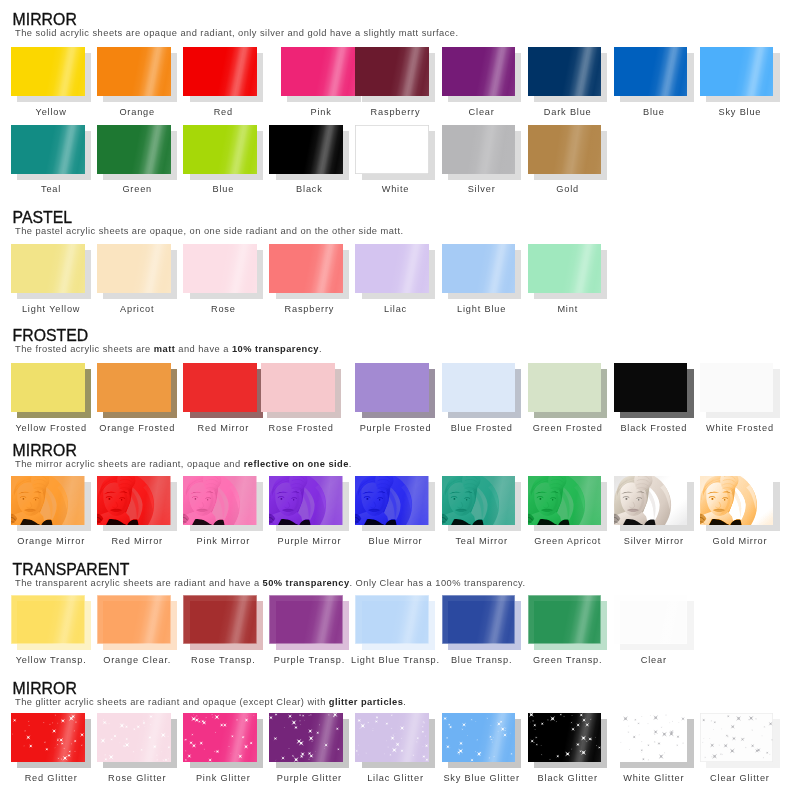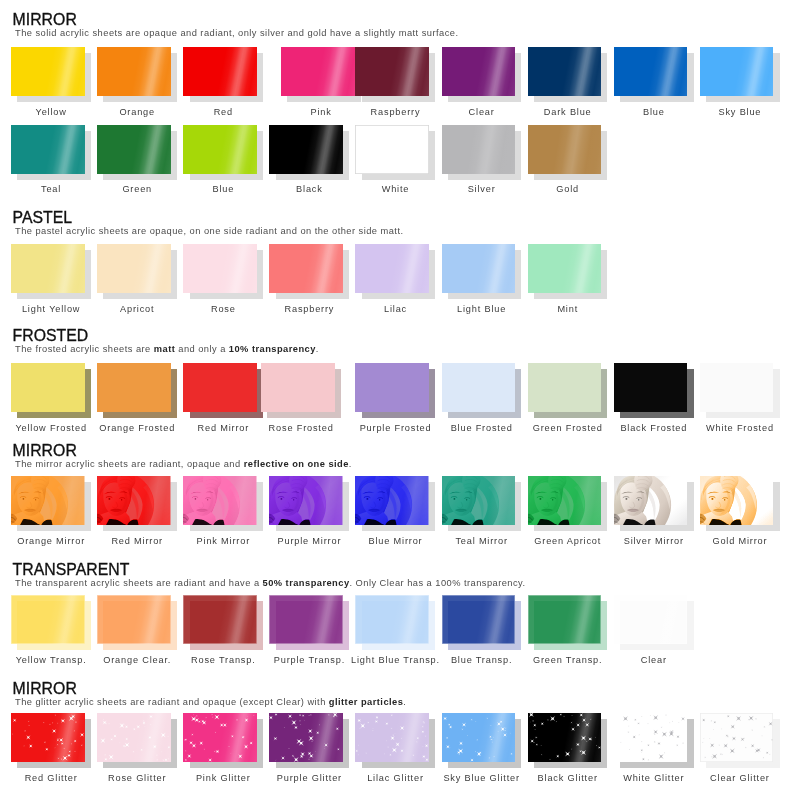--- a/index.html
+++ b/index.html
@@ -261,21 +261,21 @@
 <div class="face">
 <div class="gl" style="background:#A0E8BE"></div>
 <div class="gl" style="background:linear-gradient(101deg,rgba(255,255,255,0.0) 0%,rgba(255,255,255,0.0) 52%,rgba(255,255,255,0.05) 60%,rgba(255,255,255,0.17) 66%,rgba(255,255,255,0.3) 70%,rgba(255,255,255,0.36) 73%,rgba(255,255,255,0.33) 76%,rgba(255,255,255,0.19) 80%,rgba(255,255,255,0.07) 85%,rgba(255,255,255,0.03) 90%,rgba(255,255,255,0.07) 96%,rgba(255,255,255,0.12) 100%)"></div>
 </div>
         </div>
 <div class="lbl">Mint</div>
 </div>
 </div>
 <div class="section">
 <div class="sec-title" style="top:327.5px">FROSTED</div>
-<div class="sec-desc" style="top:344.8px"><span>The frosted acrylic sheets are </span><b>matt</b><span> and only a </span><b>10% transparency</b><span>.</span></div>
+<div class="sec-desc" style="top:344.8px"><span>The frosted acrylic sheets are </span><b>matt</b><span> and have a </span><b>10% transparency</b><span>.</span></div>
 <div class="cell" style="left:11.00px;top:363.0px">
 <div class="sw">
 <div class="shadow" style="background:#9A9461"></div>
 <div class="face">
 <div class="gl" style="background:#EFE06B"></div>
 </div>
         </div>
 <div class="lbl">Yellow Frosted</div>
 </div>
 <div class="cell" style="left:97.10px;top:363.0px">

